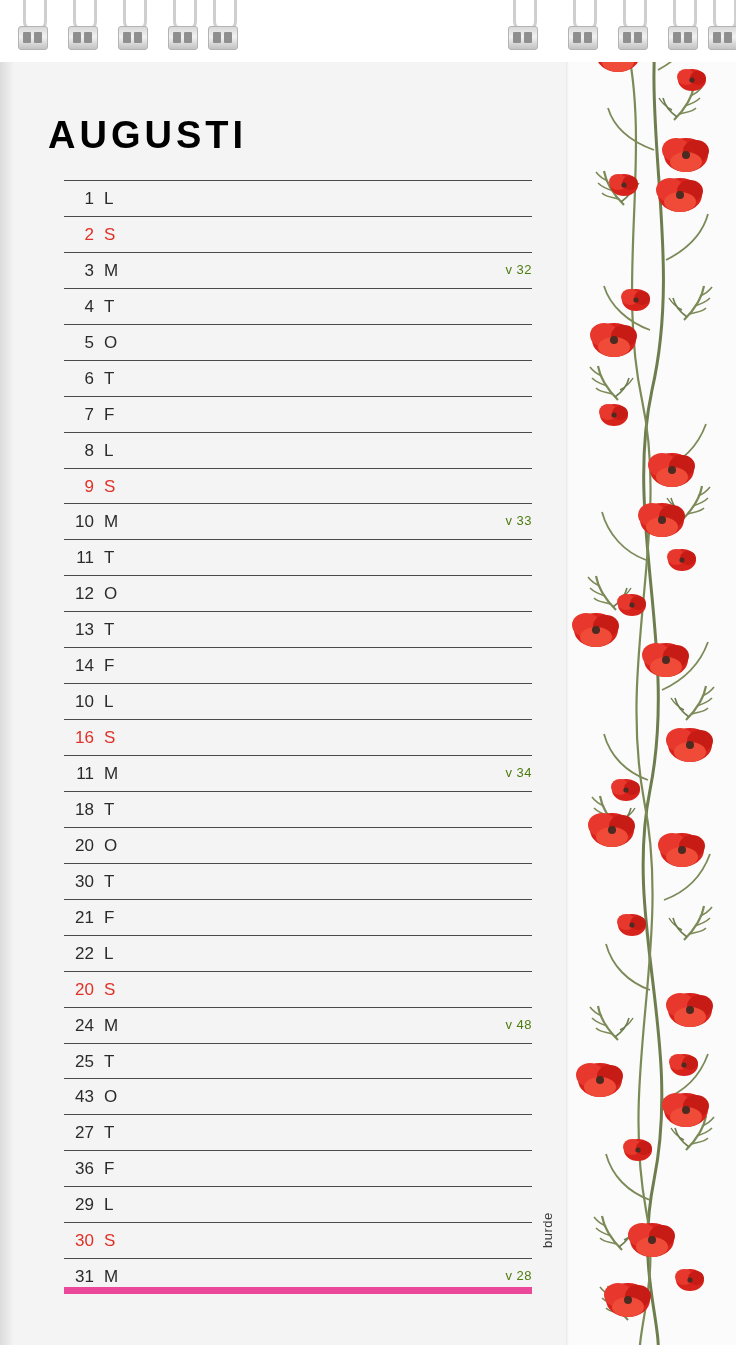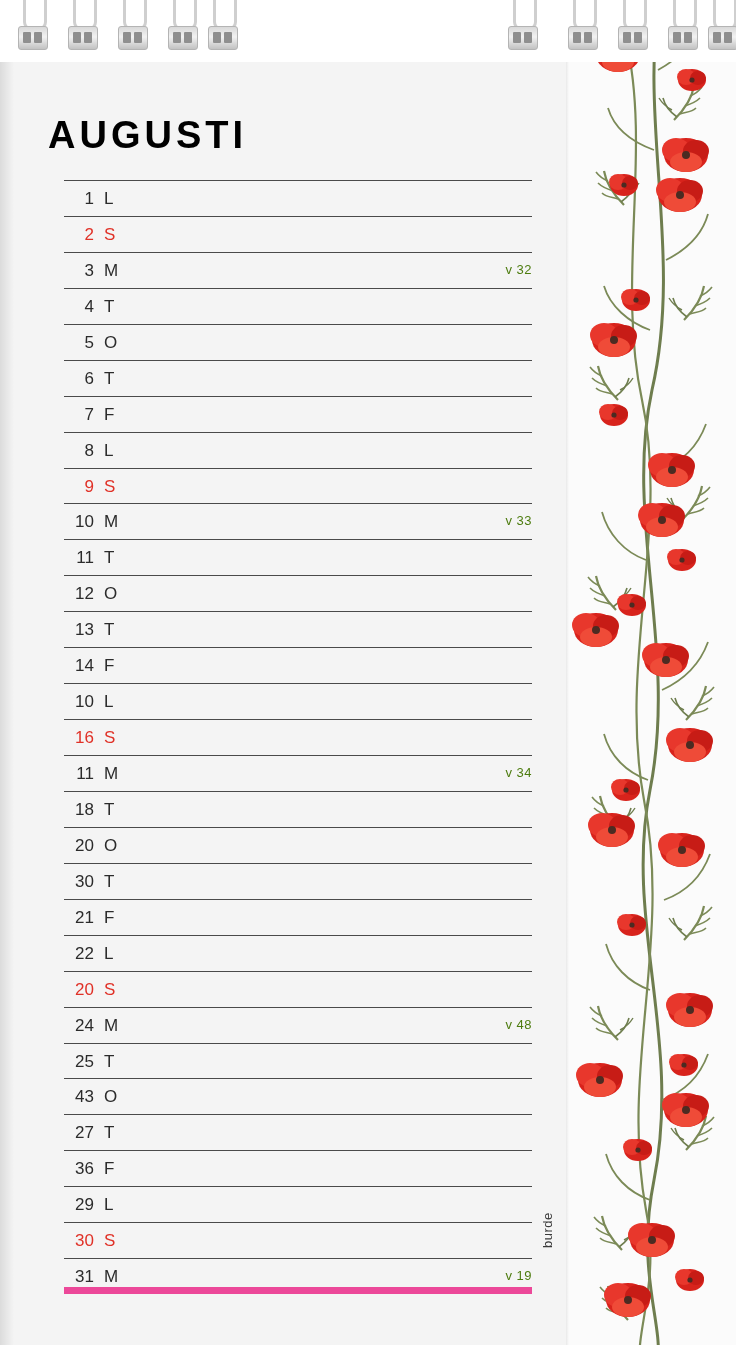--- a/index.html
+++ b/index.html
@@ -450,21 +450,21 @@
         <span class="week"></span>
       </div>
       <div class="day-row sunday">
         <span class="num">30</span>
         <span class="dow">S</span>
         <span class="week"></span>
       </div>
       <div class="day-row last">
         <span class="num">31</span>
         <span class="dow">M</span>
-        <span class="week">v 19</span>
+        <span class="week">v 28</span>
       </div>
     </div>
 
   <div class="brand">burde</div>
 
   <div class="binding"></div>
   <div class="hanger">
     <div class="hole"></div>
   </div>
   <div id="wires">

